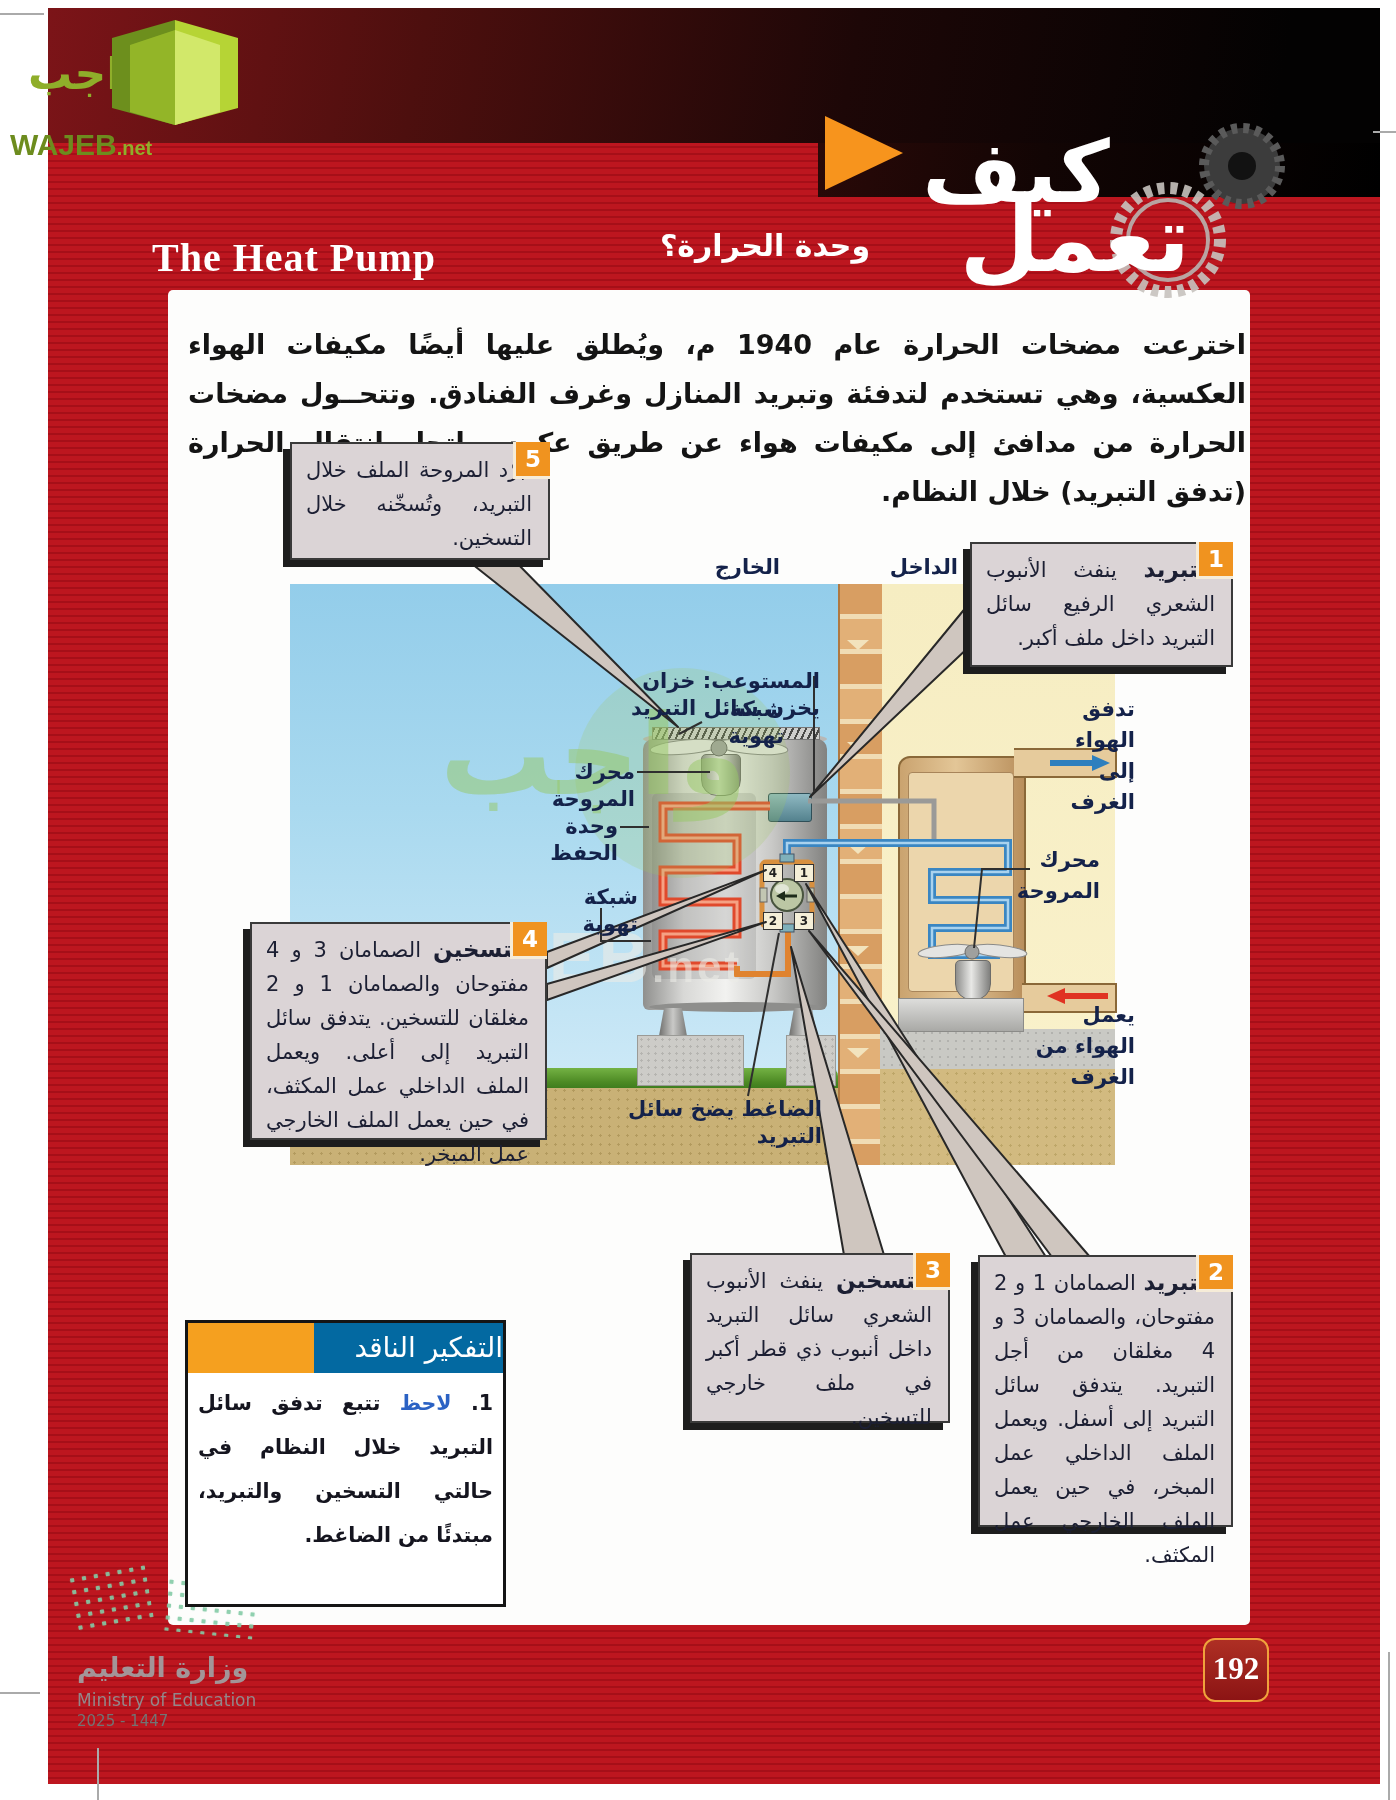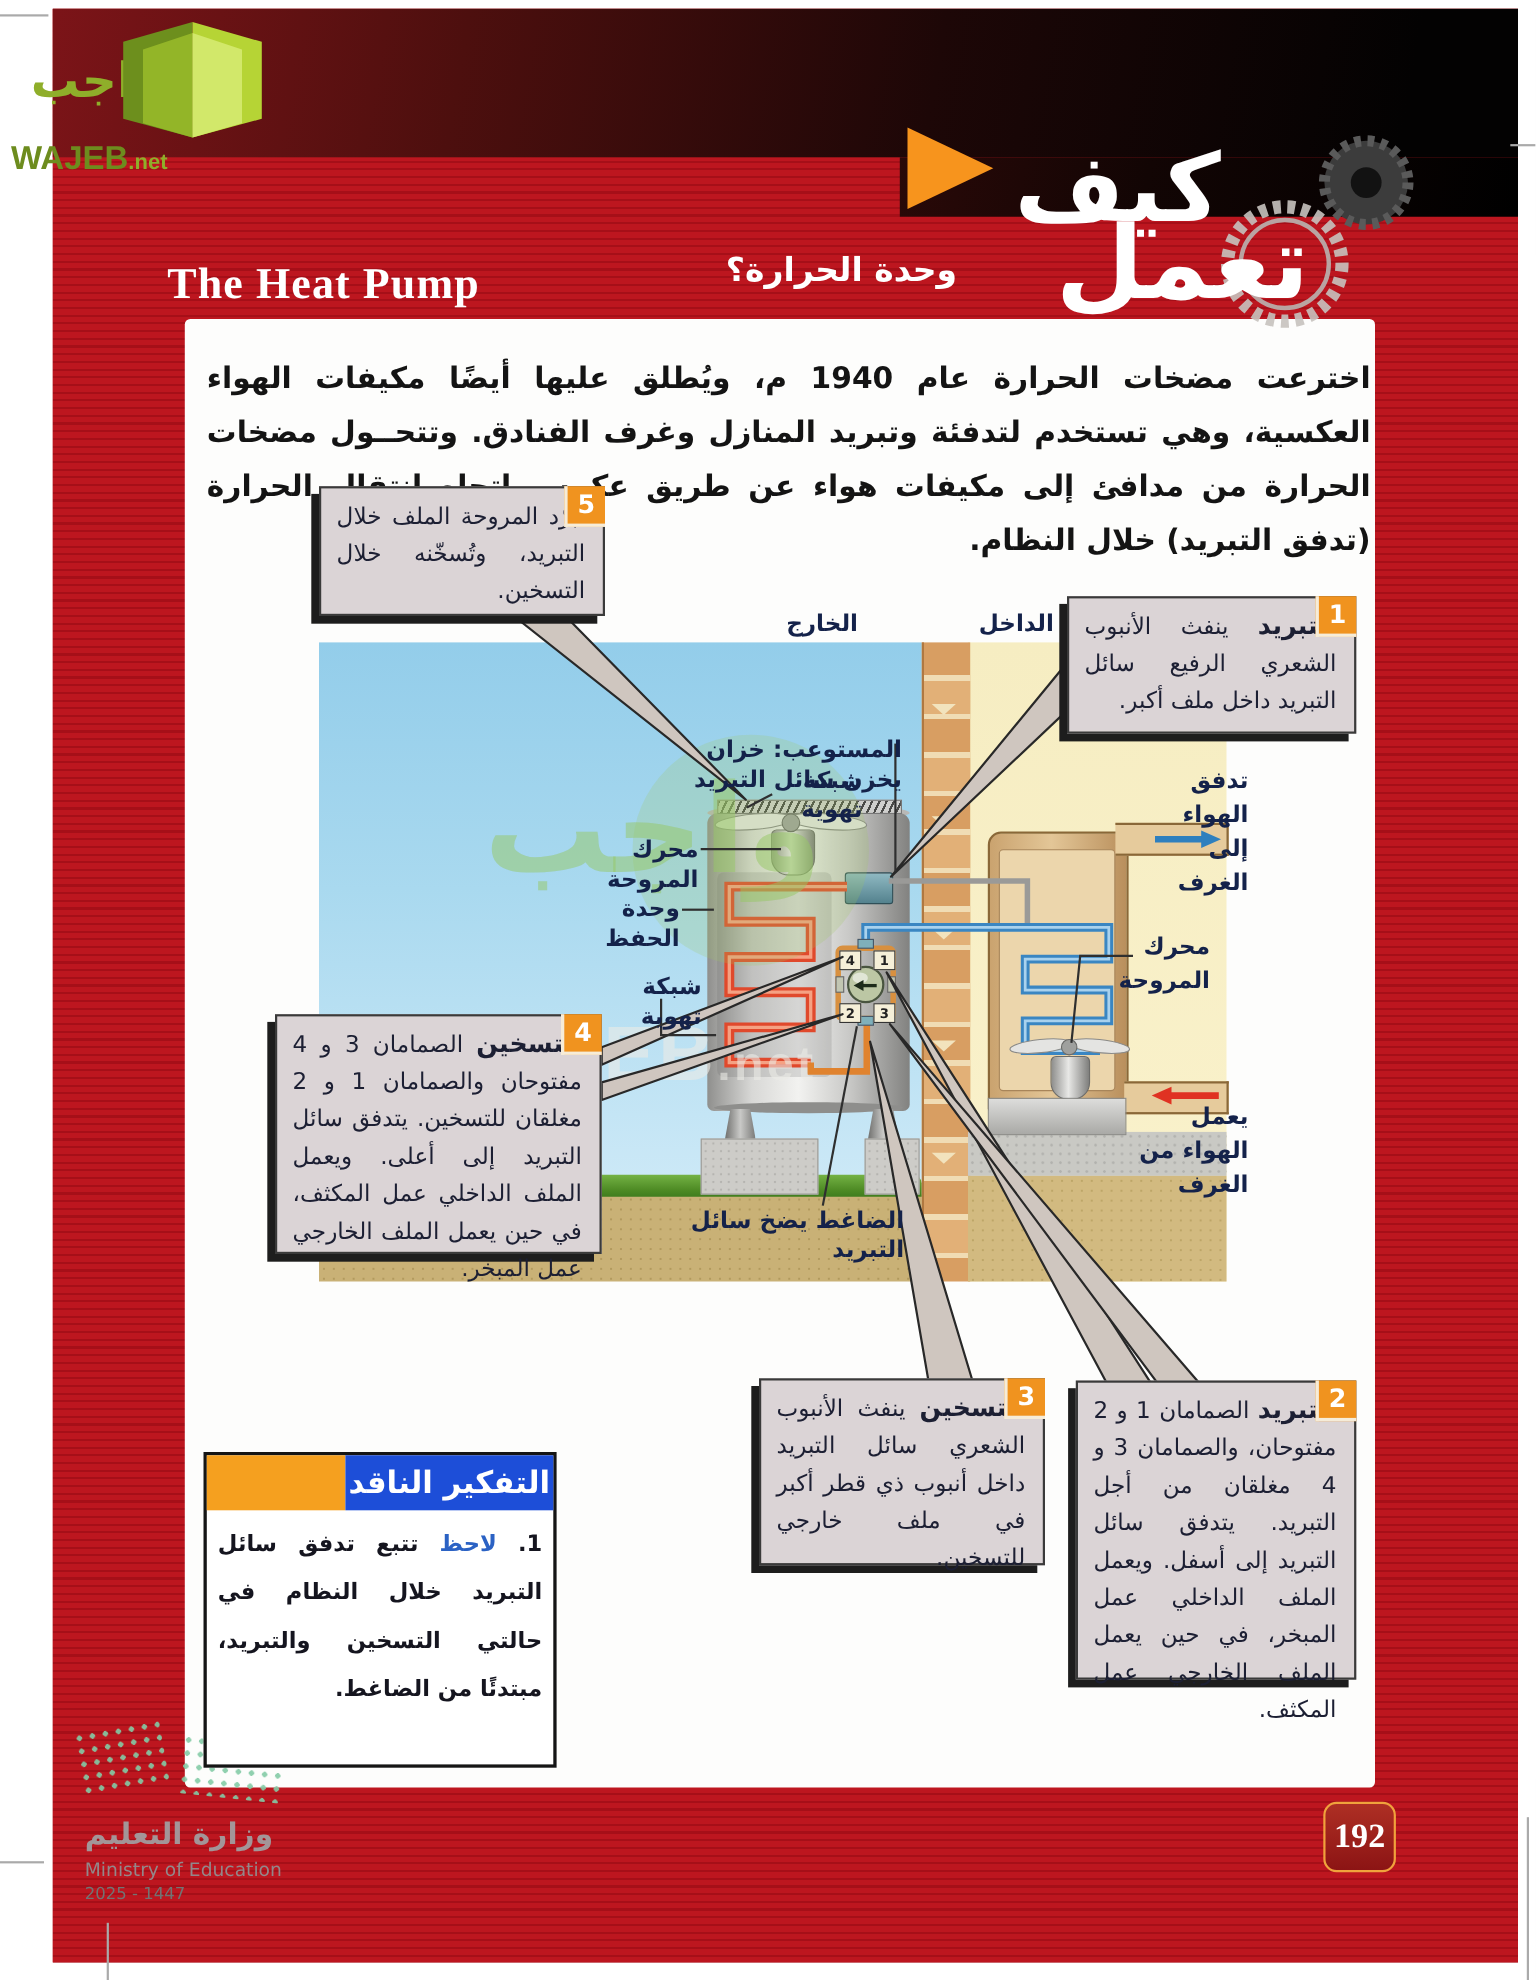--- a/index.html
+++ b/index.html
@@ -74,22 +74,22 @@
   .dlabel.r{text-align:right;}
   
   .callout{background:#dbd4d6;border:2px solid #3a3a3a;box-shadow:-7px 7px 0 #1d1d1d;z-index:9;
     color:#1c1f33;font-size:21px;line-height:34px;text-align:justify;direction:rtl;padding:8px 16px 6px 14px;box-sizing:border-box;}
   .callout b{font-size:23px;}
   .badge{position:absolute;top:-2px;right:-2px;width:34px;height:34px;background:#f0931f;color:#fff;
     font-weight:700;font-size:23px;text-align:center;line-height:34px;border-left:3px solid #f6ecd8;border-bottom:3px solid #f6ecd8;}
   
   #crit{left:185px;top:1320px;width:321px;height:287px;background:#fff;border:3px solid #151515;z-index:9;box-sizing:border-box;}
   #crit .bar{position:absolute;left:0;top:0;width:126px;height:50px;background:#f5a01f;}
-  #crit .bar2{position:absolute;left:126px;top:0;right:0;height:50px;background:#1d4ed8;color:#fff;
-    font-weight:700;font-size:28px;text-align:center;line-height:50px;direction:rtl;}
+  #crit .bar2{position:absolute;left:126px;top:0;right:0;height:50px;background:#0369a1;color:#fff;
+    font-weight:400;font-size:28px;text-align:right;line-height:50px;direction:rtl;}
   #crit .items{position:absolute;top:58px;right:10px;left:10px;direction:rtl;font-size:20.5px;
     line-height:44px;text-align:justify;color:#15151f;font-weight:700;}
   #crit .kw{color:#2b62c4;}
   
   .dots{z-index:2;background-image:radial-gradient(#84cba6 2.2px,transparent 2.6px);background-size:12px 12px;opacity:.9;}
   .min-ar{color:#a39598;font-weight:700;font-size:27px;z-index:2;direction:rtl;}
   .min-en{color:#93878a;font-size:17px;z-index:2;}
   .min-yr{color:#737373;font-size:15px;z-index:2;}
   .pagebadge{left:1203px;top:1638px;width:62px;height:60px;z-index:9;border:2px solid #f0a23c;border-radius:12px;
     background:linear-gradient(180deg,#ae2f24,#8c1414);color:#fff;font-family:"Liberation Serif",serif;

